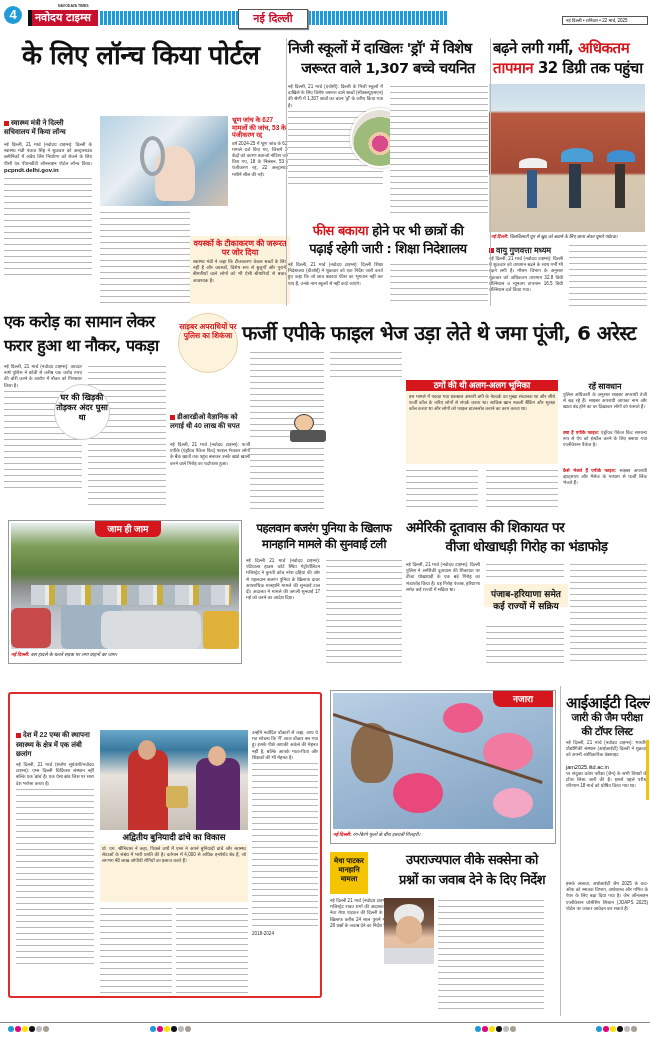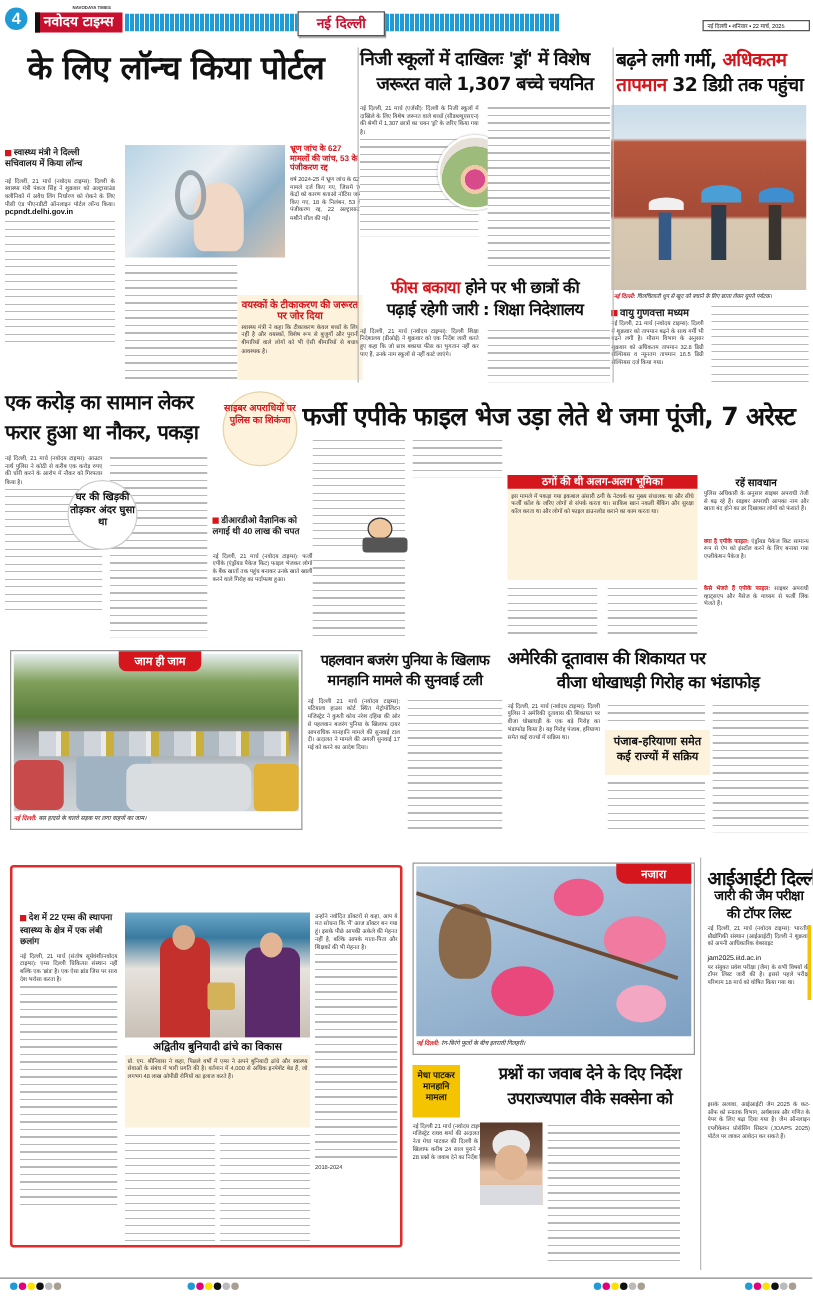--- a/index.html
+++ b/index.html
@@ -95,21 +95,21 @@
   <div class="hl" style="font-size:16px;line-height:24px;white-space:nowrap">फरार हुआ था नौकर, पकड़ा</div>
   <div class="abs txt" style="left:0;top:54px;width:78px;height:146px"><span>नई दिल्ली, 21 मार्च (नवोदय टाइम्स): आउटर नार्थ पुलिस ने कोठी से करीब एक करोड़ रुपए की चोरी करने के आरोप में नौकर को गिरफ्तार किया है।</span><div class="lines" style="height:100px"></div></div>
   <div class="abs txt" style="left:84px;top:54px;width:78px;height:146px">
       <div class="lines" style="height:146px"></div>
     </div>
   <div class="abs" style="left:50px;top:74px;width:56px;height:56px;border-radius:50%;background:#fff;border:1px solid #ccc;text-align:center;font-size:8px;line-height:10px;font-weight:bold;padding-top:8px;font-family:'DejaVu Sans',sans-serif">घर की खिड़की तोड़कर अंदर घुसा था</div>
 </div>
 
 <div class="abs" style="left:178px;top:313px;width:60px;height:60px;border-radius:50%;background:#fdf2dc;border:1px solid #e6d3a8;text-align:center;font-size:7.5px;line-height:9px;padding-top:8px;color:#d6161d;font-weight:bold">साइबर अपराधियों पर पुलिस का शिकंजा</div>
 <div class="abs" style="left:242px;top:320px;width:405px;height:195px">
-  <div class="hl" style="font-size:20px;line-height:26px;white-space:nowrap">फर्जी एपीके फाइल भेज उड़ा लेते थे जमा पूंजी, 7 अरेस्ट</div>
+  <div class="hl" style="font-size:20px;line-height:26px;white-space:nowrap">फर्जी एपीके फाइल भेज उड़ा लेते थे जमा पूंजी, 6 अरेस्ट</div>
 </div>
 <div class="abs bullet" style="left:170px;top:412px;width:80px;font-size:7px;line-height:9px;font-weight:bold;color:#222">डीआरडीओ वैज्ञानिक को लगाई थी 40 लाख की चपत</div>
 <div class="abs txt" style="left:170px;top:442px;width:80px;height:70px">नई दिल्ली, 21 मार्च (नवोदय टाइम्स): फर्जी एपीके (एंड्रॉयड पैकेज किट) फाइल भेजकर लोगों के बैंक खातों तक पहुंच बनाकर उनके खाते खाली करने वाले गिरोह का पर्दाफाश हुआ।</div>
 <div class="abs txt" style="left:250px;top:350px;width:74px;height:90px">
     <div class="lines" style="height:90px"></div>
   </div>
 <div class="abs" style="left:290px;top:412px;width:36px;height:30px">
   <div style="position:absolute;left:4px;top:2px;width:20px;height:18px;border-radius:50%;background:#f0c8a0;border:1px solid #333"></div>
   <div style="position:absolute;left:0;top:18px;width:36px;height:12px;background:#555;border-radius:3px"></div>
 </div>
@@ -157,21 +157,21 @@
     </div>
 </div>
 
 <div class="abs" style="left:406px;top:518px;width:241px;height:148px">
   <div class="hl" style="font-size:13.5px;line-height:19px;text-align:left;white-space:nowrap">अमेरिकी दूतावास की शिकायत पर</div>
   <div class="hl" style="font-size:13.5px;line-height:19px;text-align:center;white-space:nowrap">वीजा धोखाधड़ी गिरोह का भंडाफोड़</div>
   <div class="abs txt" style="left:0;top:44px;width:74px;height:104px">नई दिल्ली, 21 मार्च (नवोदय टाइम्स): दिल्ली पुलिस ने अमेरिकी दूतावास की शिकायत पर वीजा धोखाधड़ी के एक बड़े गिरोह का भंडाफोड़ किया है। यह गिरोह पंजाब, हरियाणा समेत कई राज्यों में सक्रिय था।</div>
   <div class="abs txt" style="left:80px;top:44px;width:78px;height:18px">
       <div class="lines" style="height:18px"></div>
     </div>
-  <div class="abs" style="left:78px;top:66px;width:84px;height:36px;background:#fdf2dc;text-align:center;font-size:9px;line-height:12px;font-weight:bold;padding-top:4px;font-family:'DejaVu Sans',sans-serif">पंजाब-हरियाणा समेत कई राज्यों में सक्रिय</div>
+  <div class="abs" style="left:78px;top:66px;width:84px;height:23px;background:#fdf2dc;text-align:center;font-size:9px;line-height:12px;font-weight:bold;padding-top:4px;font-family:'DejaVu Sans',sans-serif">पंजाब-हरियाणा समेत कई राज्यों में सक्रिय</div>
   <div class="abs txt" style="left:80px;top:106px;width:78px;height:42px">
       <div class="lines" style="height:42px"></div>
     </div>
   <div class="abs txt" style="left:164px;top:44px;width:77px;height:104px">
       <div class="lines" style="height:104px"></div>
     </div>
 </div>
 
 <div class="abs" style="left:8px;top:692px;width:314px;height:306px;border:2px solid #e12a2a;border-radius:3px">
   <div class="abs bullet" style="left:6px;top:36px;width:80px;font-size:7px;line-height:9.5px;font-weight:bold;color:#222">देश में 22 एम्स की स्थापना स्वास्थ्य के क्षेत्र में एक लंबी छलांग</div>
@@ -202,22 +202,22 @@
     <div style="position:absolute;left:160px;top:95px;width:40px;height:30px;background:#f3a7c2;border-radius:50%"></div>
     <div style="position:absolute;left:18px;top:30px;width:42px;height:60px;background:#8a6a4a;border-radius:50% 50% 40% 40%"></div>
     <div style="position:absolute;left:0;top:20px;width:220px;height:3px;background:#6b4a34;transform:rotate(18deg);transform-origin:left"></div>
   </div>
   <div style="position:absolute;right:2px;top:0;width:60px;height:16px;background:#d6161d;color:#fff;font-size:9px;line-height:16px;text-align:center;font-weight:bold;border-radius:0 0 0 8px">नजारा</div>
   <div class="cap" style="margin-top:2px"><b>नई दिल्ली:</b> <span>रंग-बिरंगे फूलों के बीच इतराती गिलहरी।</span></div>
 </div>
 
 <div class="abs" style="left:330px;top:852px;width:38px;height:42px;background:#f5c400;text-align:center;font-size:7px;line-height:9px;font-weight:bold;padding-top:4px;color:#111">मेधा पाटकर मानहानि मामला</div>
 <div class="abs" style="left:372px;top:850px;width:200px;height:46px">
+  <div class="hl" style="font-size:13px;line-height:20px;text-align:center;white-space:nowrap">उपराज्यपाल वीके सक्सेना को</div>
   <div class="hl" style="font-size:13px;line-height:20px;text-align:center;white-space:nowrap">प्रश्नों का जवाब देने के दिए निर्देश</div>
-  <div class="hl" style="font-size:13px;line-height:20px;text-align:center;white-space:nowrap">उपराज्यपाल वीके सक्सेना को</div>
 </div>
 <div class="abs txt" style="left:330px;top:898px;width:104px;height:112px">नई दिल्ली 21 मार्च (नवोदय टाइम्स): साकेत कोर्ट स्थित न्यायिक मजिस्ट्रेट राघव शर्मा की अदालत ने नर्मदा बचाओ आंदोलन की नेता मेधा पाटकर की दिल्ली के उपराज्यपाल वीके सक्सेना के खिलाफ करीब 24 साल पुराने मानहानि मामले में सक्सेना को 28 प्रश्नों के जवाब देने का निर्देश दिया है।</div>
 <div class="abs photo" style="left:384px;top:898px;width:50px;height:66px;background:linear-gradient(180deg,#5a3a2a 0%,#7a5a48 40%,#e7c2a6 60%,#d9b89c 100%)">
   <div style="position:absolute;left:10px;top:6px;width:30px;height:22px;background:#eaeaea;border-radius:50% 50% 10px 10px"></div>
   <div style="position:absolute;left:12px;top:18px;width:26px;height:28px;background:#e0b594;border-radius:50%"></div>
   <div style="position:absolute;left:0;top:50px;width:50px;height:16px;background:#d9dbe0"></div>
 </div>
 <div class="abs txt" style="left:438px;top:898px;width:106px;height:112px">
     <div class="lines" style="height:112px"></div>
   </div>

